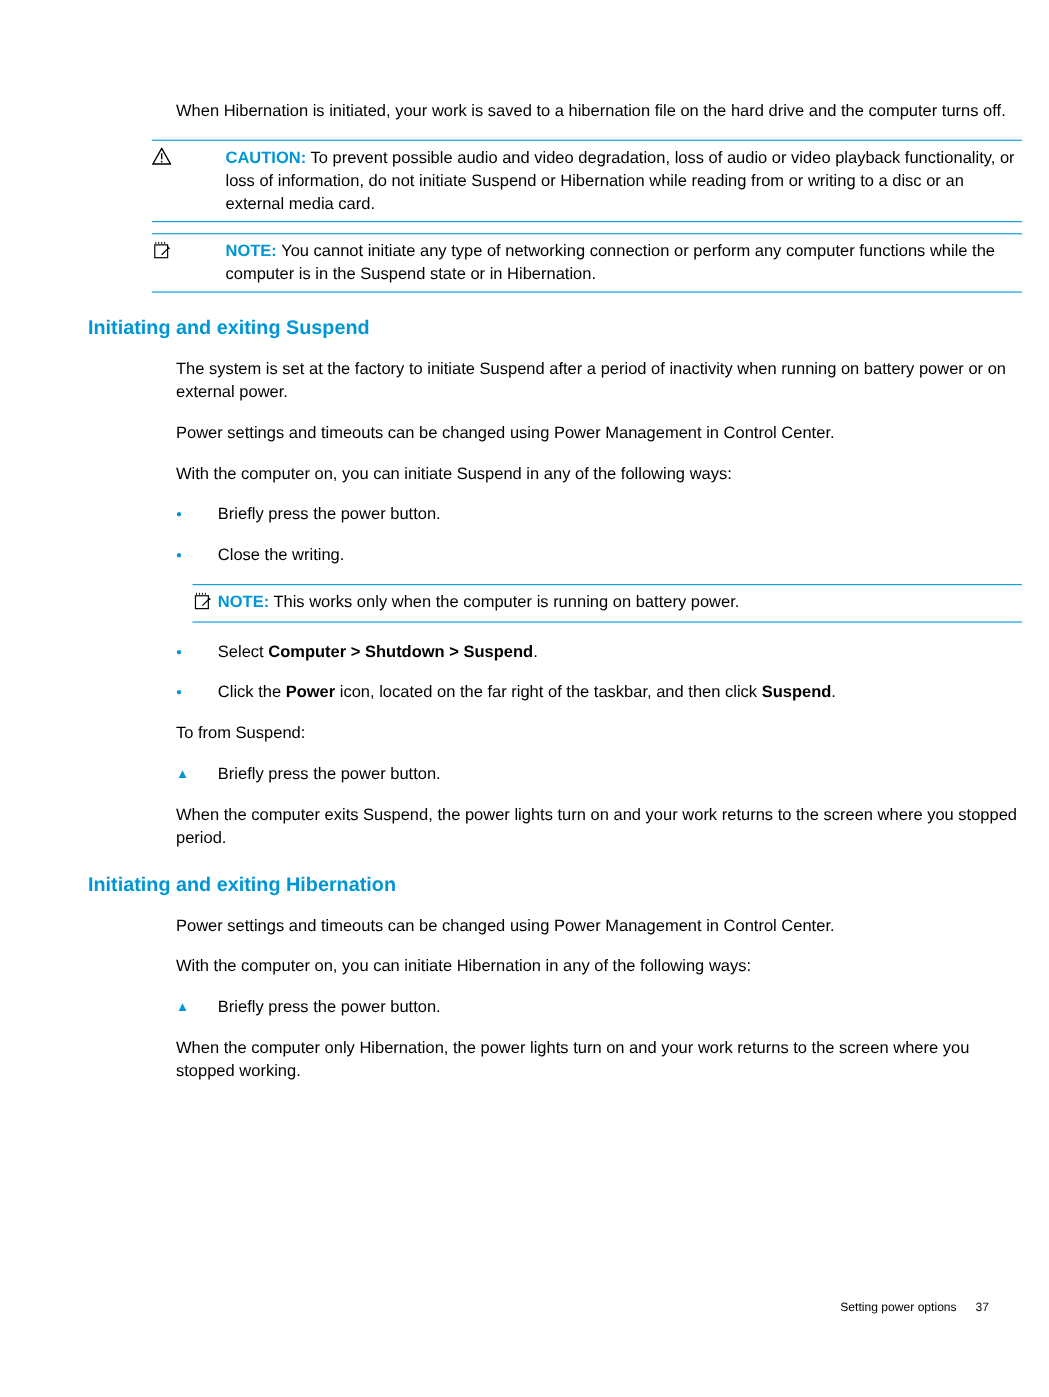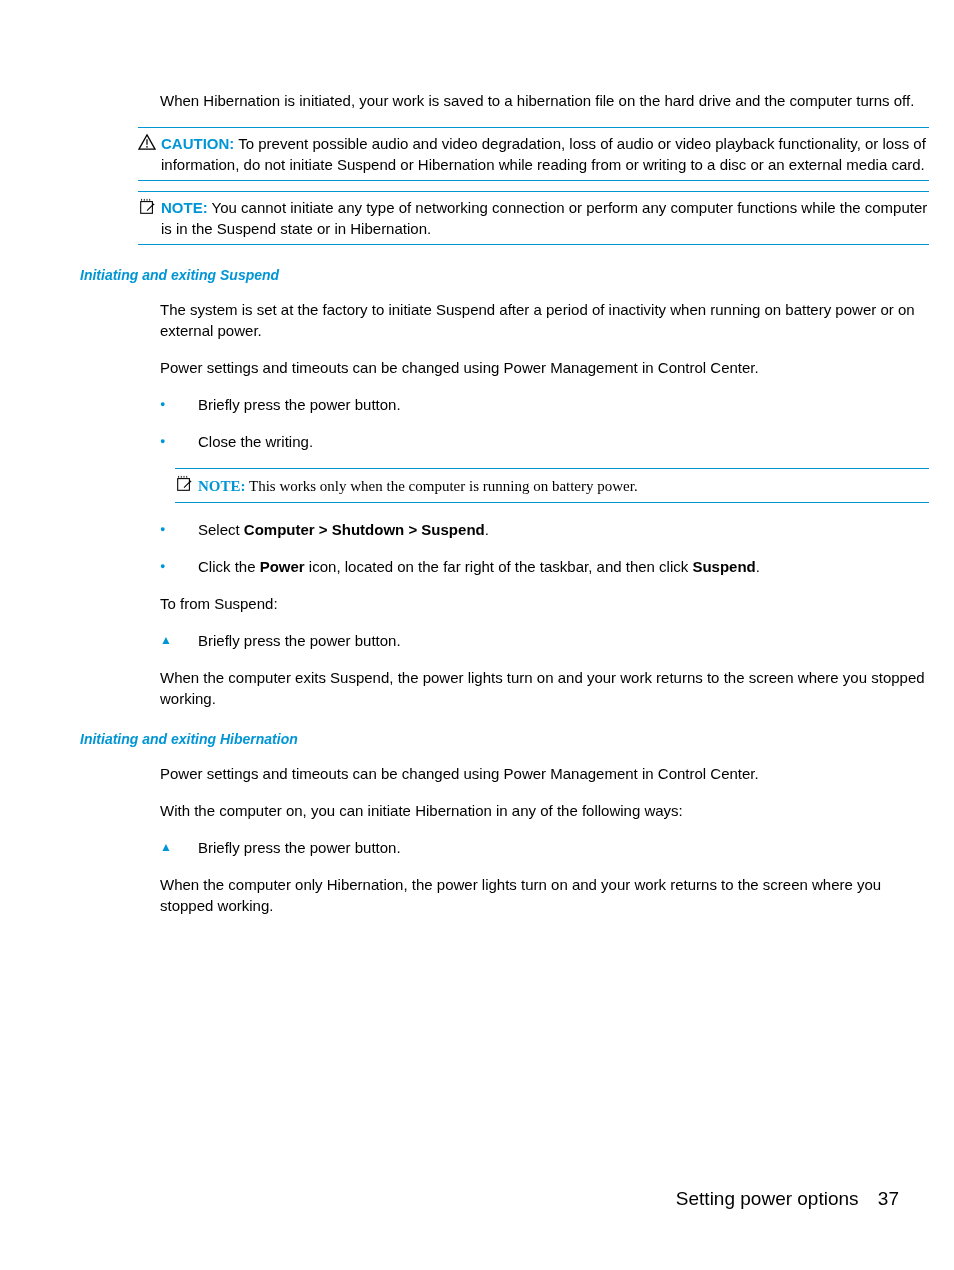--- a/index.html
+++ b/index.html
@@ -23,41 +23,41 @@
     margin: 0 0 16px 0;
     line-height: 1.4;
   }
   .callout {
     border-top: 1px solid #0096d6;
     border-bottom: 1px solid #0096d6;
     padding: 5px 0 5px 0;
     margin: 0 0 10px 58px;
     display: flex;
     align-items: flex-start;
+    gap: 44px;
   }
   .callout-icon {
     width: 20px;
     flex-shrink: 0;
     margin-right: 3px;
     margin-top: 1px;
   }
   .callout-text {
     flex: 1;
     line-height: 1.4;
   }
   .callout-label {
     color: #0096d6;
     font-weight: bold;
   }
   h2 {
     color: #0096d6;
-    font-size: 14px;
+    font-size: 18px;
     font-weight: bold;
     margin: 22px 0 16px 0;
-    font-style: italic;
   }
   ul.bullet {
     list-style: none;
     padding: 0;
     margin: 0 0 0 80px;
   }
   ul.bullet > li {
     position: relative;
     padding-left: 38px;
     margin-bottom: 16px;
@@ -89,31 +89,30 @@
     position: absolute;
     left: 0;
     top: 2px;
   }
   .inner-note {
     border-top: 1px solid #0096d6;
     border-bottom: 1px solid #0096d6;
     padding: 5px 0;
     margin: 0 0 16px 95px;
     display: flex;
-    align-items: flex-end;
-    font-family: Liberation Serif, serif;
+    align-items: flex-start;
   }
   .inner-note .callout-icon {
     margin-right: 3px;
   }
   .footer {
     position: absolute;
-    bottom: 60px;
+    bottom: 75px;
     right: 55px;
-    font-size: 19px;
+    font-size: 11px;
   }
   .footer-num {
     margin-left: 14px;
   }
 </style>
 </head>
 <body>
 
 <div class="page">
 
@@ -145,20 +144,21 @@
     <div class="callout-text">
       <span class="callout-label">NOTE:</span>
       <span>You cannot initiate any type of networking connection or perform any computer functions while the computer is in the Suspend state or in Hibernation.</span>
     </div>
   </div>
 
   <h2>Initiating and exiting Suspend</h2>
 
   <p class="body-indent">The system is set at the factory to initiate Suspend after a period of inactivity when running on battery power or on external power.</p>
   <p class="body-indent">Power settings and timeouts can be changed using Power Management in Control Center.</p>
+  <p class="body-indent">With the computer on, you can initiate Suspend in any of the following ways:</p>
 
   <ul class="bullet">
     <li>Briefly press the power button.</li>
     <li>Close the writing.</li>
   </ul>
 
   <div class="inner-note">
     <span class="callout-icon">
       <svg viewBox="0 0 20 20" width="18" height="18">
           <rect x="3" y="4" width="13" height="13" fill="none" stroke="#000" stroke-width="1.2"></rect>
@@ -177,21 +177,21 @@
     <li><span>Select </span><b>Computer &gt; Shutdown &gt; Suspend</b><span>.</span></li>
     <li><span>Click the </span><b>Power</b><span> icon, located on the far right of the taskbar, and then click </span><b>Suspend</b><span>.</span></li>
   </ul>
 
   <p class="body-indent">To from Suspend:</p>
 
   <ul class="tri">
     <li>Briefly press the power button.</li>
   </ul>
 
-  <p class="body-indent">When the computer exits Suspend, the power lights turn on and your work returns to the screen where you stopped working.</p>
+  <p class="body-indent">When the computer exits Suspend, the power lights turn on and your work returns to the screen where you stopped period.</p>
 
   <h2>Initiating and exiting Hibernation</h2>
 
   <p class="body-indent">Power settings and timeouts can be changed using Power Management in Control Center.</p>
   <p class="body-indent">With the computer on, you can initiate Hibernation in any of the following ways:</p>
 
 
 
   <ul class="tri">
     <li>Briefly press the power button.</li>

